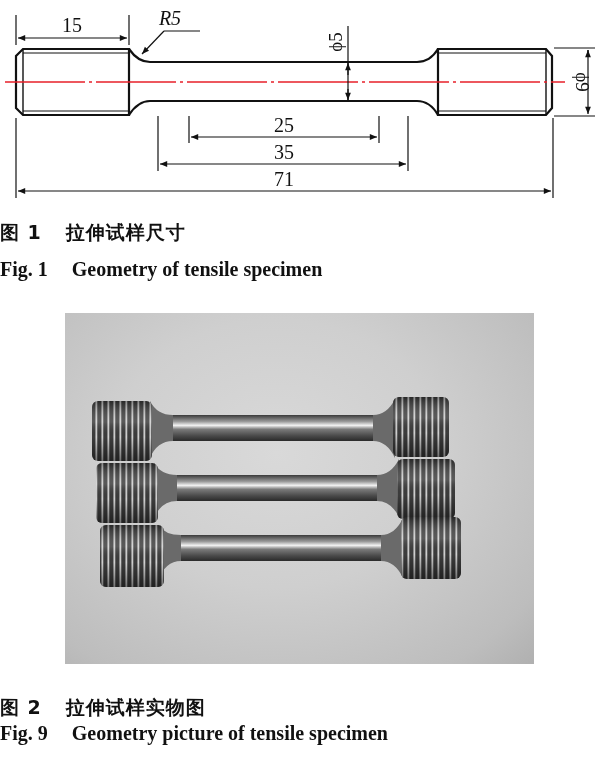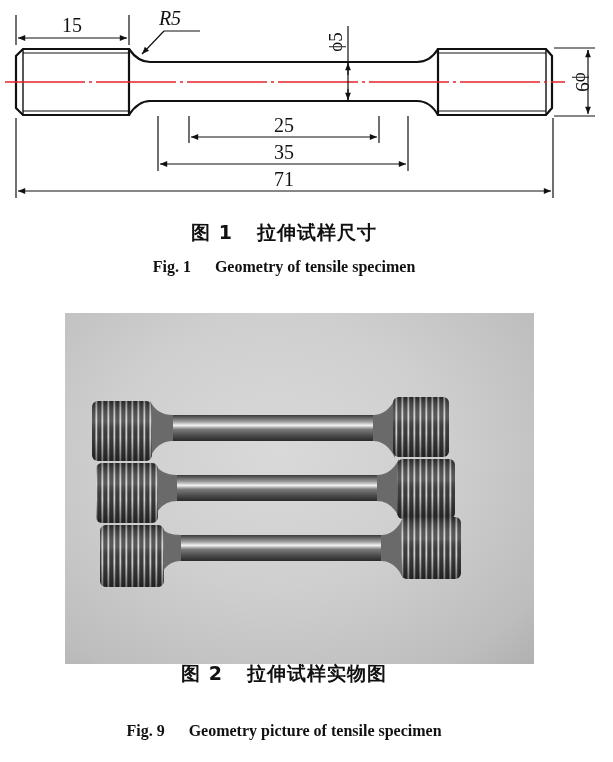--- a/index.html
+++ b/index.html
@@ -1,21 +1,21 @@
 <!DOCTYPE html>
 <html><head>
 <meta charset="utf-8">
 <style>
   html, body { margin: 0; padding: 0; background: #ffffff; }
   body { width: 613px; height: 762px; position: relative; overflow: hidden;
          font-family: "Liberation Serif", "DejaVu Serif", serif; color: #111; }
   .fig1 { position: absolute; left: 0; top: 0; width: 485px; height: 210px; }
-  .cap { position: absolute; left: 0; width: 568px; text-align: center; font-weight: bold; color: #111; }
+  .cap { position: absolute; left: 0; width: 568px; font-weight: bold; color: #111; }
   .cap-cn { font-family: "DejaVu Sans", sans-serif; font-size: 19px; letter-spacing: 1px; }
-  .cap-en { font-family: "Liberation Serif", serif; font-size: 16px; }
+  .cap-en { font-family: "Liberation Serif", serif; font-size: 20px; }
   .cap .num { margin-right: 24px; }
   .photo { position: absolute; left: 65px; top: 313px; width: 469px; height: 351px;
            background: radial-gradient(ellipse at 45% 40%, #d9d9d9 0%, #cfcfcf 45%, #bdbdbd 85%, #b0b0b0 100%);
            overflow: hidden; }
   .photo svg { position: absolute; left: 0; top: 0; }
   svg text { font-family: "Liberation Serif", serif; }
 </style>
 </head>
 <body>
 
@@ -153,18 +153,18 @@
       <path d="M93,212 Q100,222 116,222 L116,248 Q100,248 93,268 Z" fill="#6a6a6a"></path>
       <path d="M338,205 Q330,222 316,222 L316,248 Q330,248 338,265 Z" fill="#6a6a6a"></path>
       <rect x="35" y="212" width="64" height="62" rx="6" fill="url(#thread)"></rect>
       <rect x="35" y="212" width="64" height="62" rx="6" fill="url(#shade)"></rect>
       <rect x="336" y="204" width="60" height="62" rx="6" fill="url(#thread)"></rect>
       <rect x="336" y="204" width="60" height="62" rx="6" fill="url(#shade)"></rect>
     </g>
   </svg>
 </div>
 
-<div class="cap cap-cn" style="top:661px;">
+<div class="cap cap-cn" style="top:695px;">
   <span class="num">图 2</span><span>拉伸试样实物图</span>
 </div>
 <div class="cap cap-en" style="top:722px;">
   <span class="num">Fig. 9</span><span>Geometry picture of tensile specimen</span>
 </div>
 
 </body></html>

